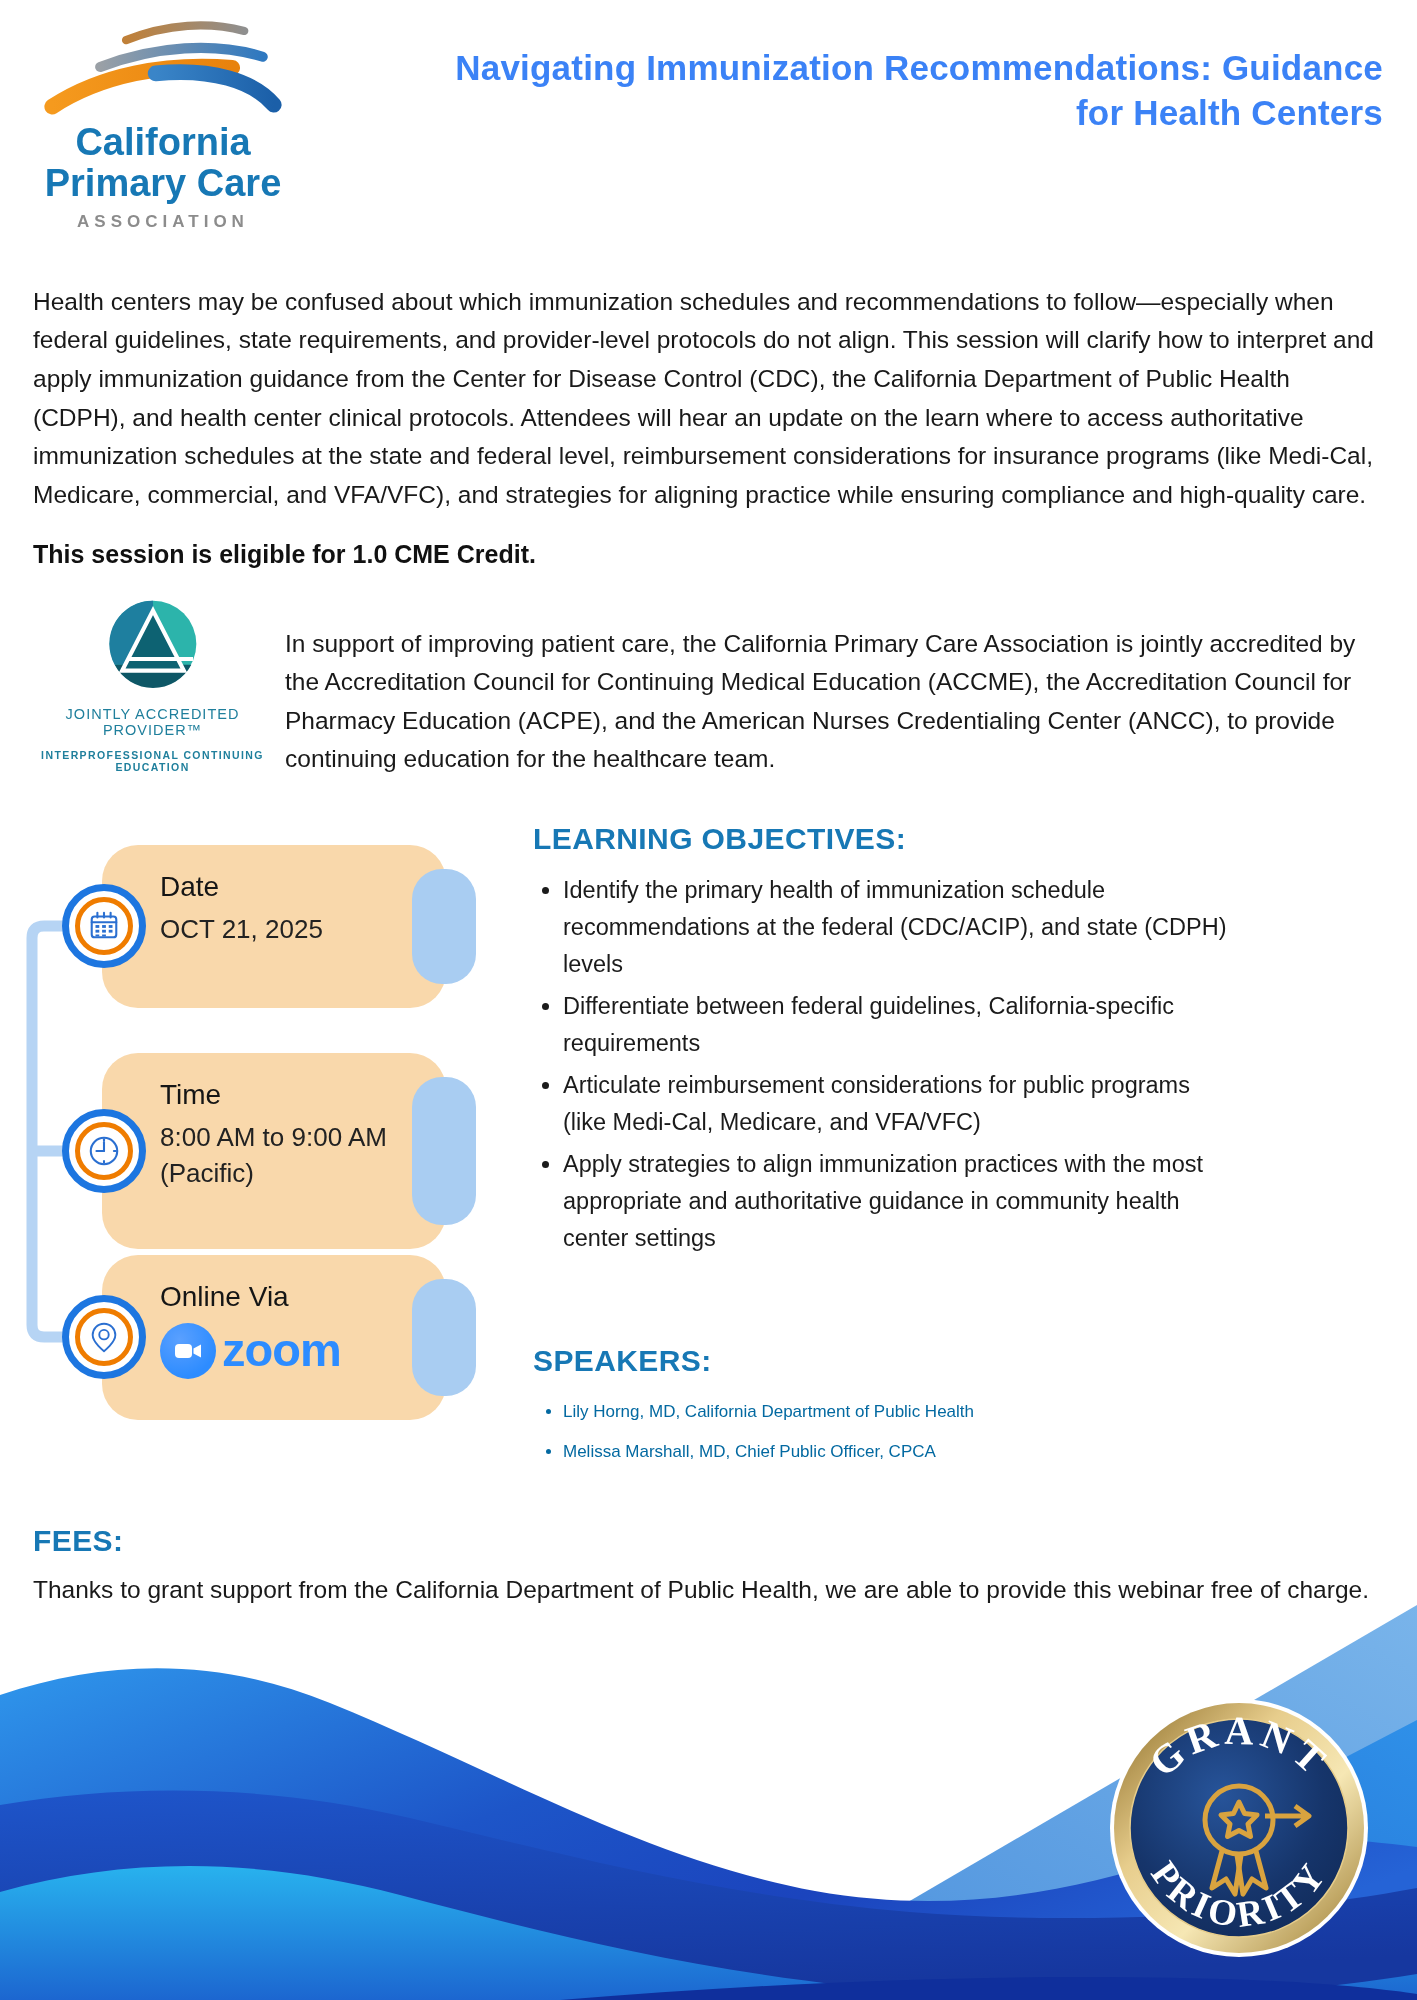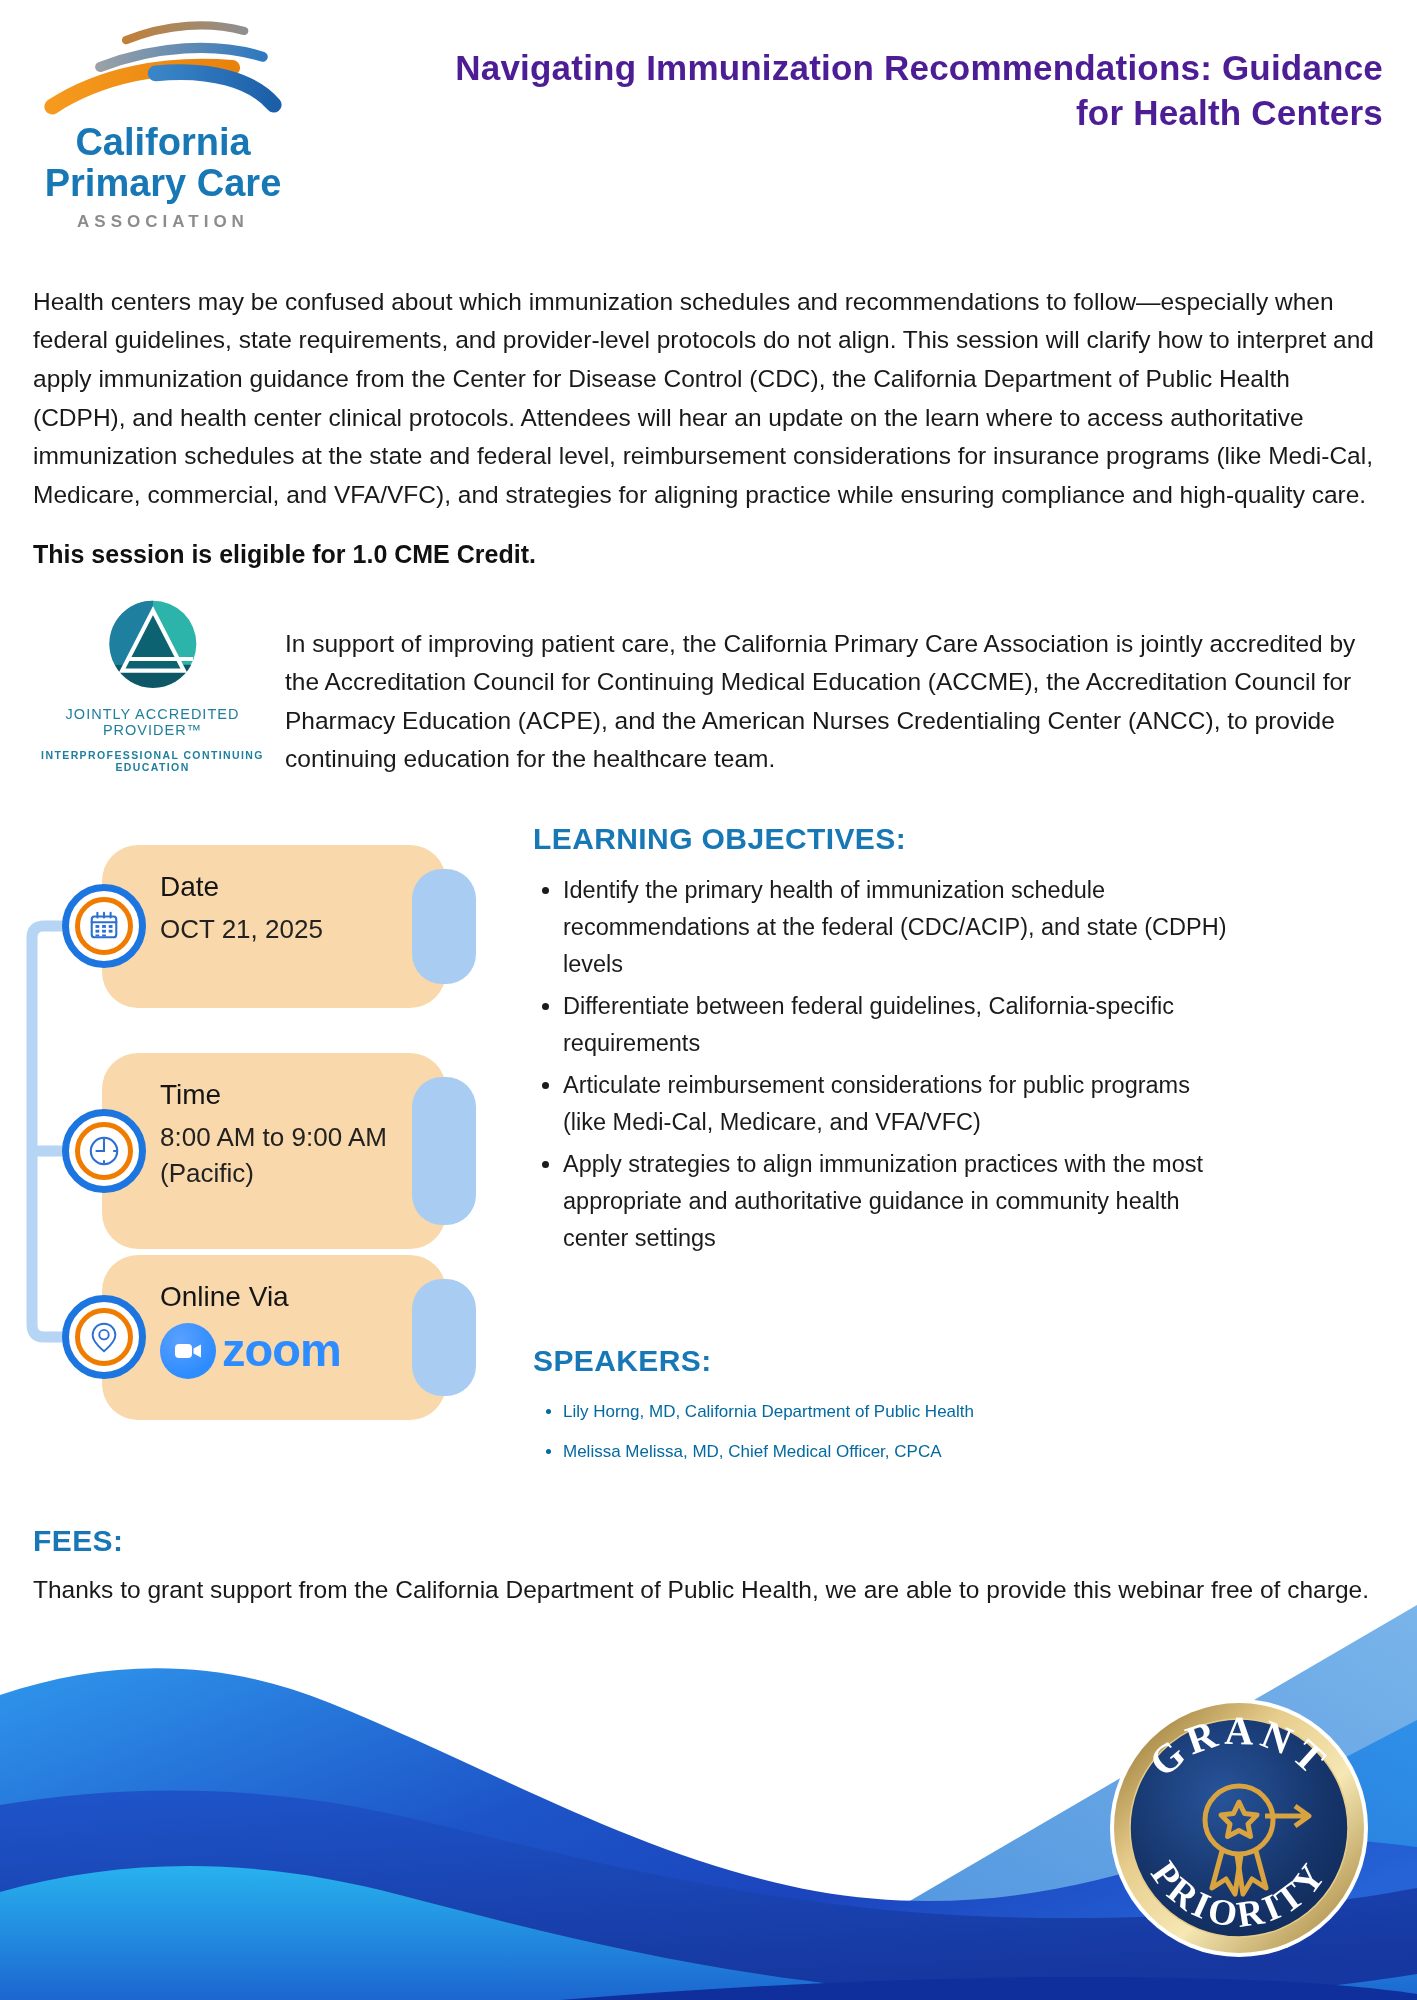--- a/index.html
+++ b/index.html
@@ -7,21 +7,21 @@
     position:relative; width:1417px; height:2000px; background:#ffffff;
     overflow:hidden; margin:0 auto;
     font-family:"Liberation Sans", sans-serif; color:#1b1b1b;
   }
   
   .logo-block{position:absolute; left:28px; top:14px; width:270px; text-align:center;}
   .logo-name{font-weight:bold; font-size:38px; line-height:41px; color:#1778b5; letter-spacing:0;}
   .logo-assoc{font-size:17px; letter-spacing:5px; color:#8c8c8c; margin-top:8px;font-weight:bold;}
   .title{
     position:absolute; right:34px; top:22px; width:950px; text-align:right;
-    font-size:35px; font-weight:bold; line-height:45px; color:#4c1d95; letter-spacing:.2px;
+    font-size:35px; font-weight:bold; line-height:45px; color:#3b82f6; letter-spacing:.2px;
   }
   
   .intro{position:absolute; left:33px; top:258px; width:1352px;
     font-size:24.5px; line-height:38.7px; color:#191919; font-weight:400;}
   .cme{position:absolute; left:33px; top:540px; font-size:25px; font-weight:bold; color:#111;}
   
   .accred-logo{position:absolute; left:30px; top:594px; width:245px; text-align:center;}
   .accred-cap1{font-size:14.5px; color:#1f7f9c; letter-spacing:1px; margin-top:8px;}
   .accred-cap2{font-size:10.5px; font-weight:bold; color:#1f7f9c; letter-spacing:1.4px; margin-top:11px;}
   .accred-text{position:absolute; left:285px; top:600px; width:1098px;
@@ -196,21 +196,21 @@
       <li>Differentiate between federal guidelines, California-specific requirements</li>
       <li>Articulate reimbursement considerations for public programs (like Medi-Cal, Medicare, and VFA/VFC)</li>
       <li>Apply strategies to align immunization practices with the most appropriate and authoritative guidance in community health center settings</li>
     </ul>
   </div>
 
   <div class="speakers">
     <div class="section-heading">SPEAKERS:</div>
     <ul>
       <li>Lily Horng, MD, California Department of Public Health</li>
-      <li>Melissa Melissa, MD, Chief Medical Officer, CPCA</li>
+      <li>Melissa Marshall, MD, Chief Public Officer, CPCA</li>
     </ul>
   </div>
 
   <div class="fees">
     <div class="section-heading">FEES:</div>
     <div class="fees-text">Thanks to grant support from the California Department of Public Health, we are able to provide this webinar free of charge.</div>
   </div>
 
   <svg class="waves" viewBox="0 0 1417 400" preserveAspectRatio="none">
     <defs>

